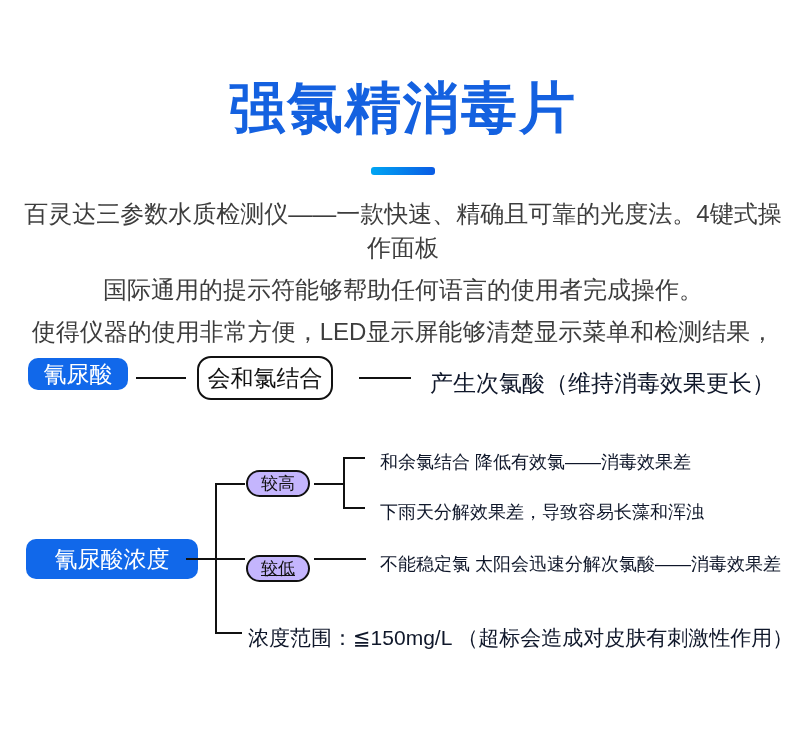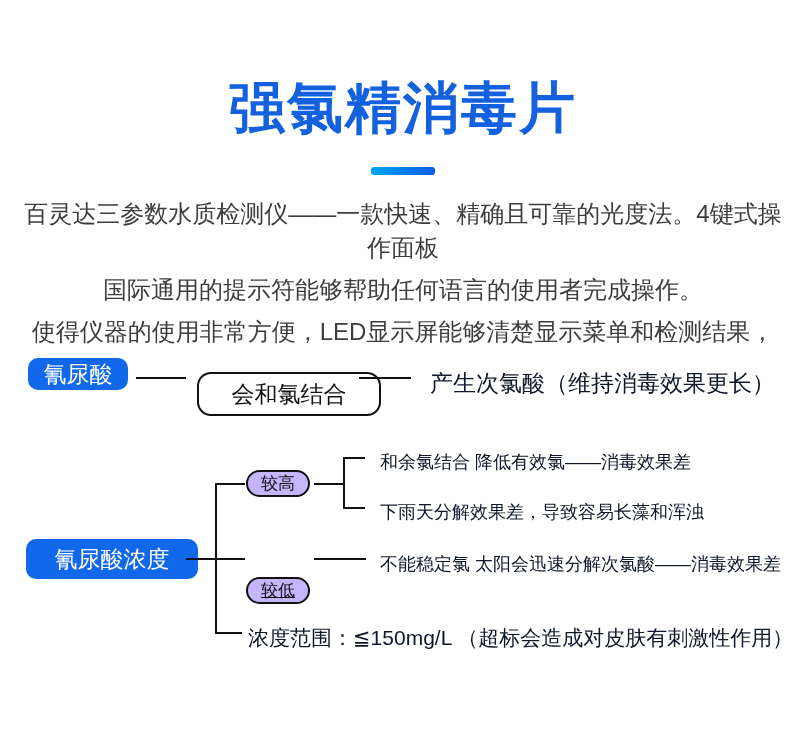--- a/index.html
+++ b/index.html
@@ -54,22 +54,22 @@
     align-items: center;
     justify-content: center;
     font-size: 23px;
     white-space: nowrap;
   }
   .badge1 { left: 20px;  top: 350px; width: 100px; height: 32px; }
   .badge2 { left: 18px;  top: 531px; width: 172px; height: 40px; }
   
   .node-box {
     position: absolute;
-    left: 189px; top: 364px;
-    width: 184px; height: 44px;
+    left: 189px; top: 348px;
+    width: 136px; height: 44px;
     border: 2px solid #111111;
     border-radius: 14px;
     background: #ffffff;
     display: flex;
     align-items: center;
     justify-content: center;
     font-size: 23px;
     color: #111111;
     white-space: nowrap;
   }
@@ -81,21 +81,21 @@
     border-radius: 14px;
     background: #c4b5fd;
     display: flex;
     align-items: center;
     justify-content: center;
     font-size: 17px;
     color: #111111;
     white-space: nowrap;
   }
   .pill-high { left: 238px; top: 462px; }
-  .pill-low  { left: 238px; top: 569px; text-decoration: underline; }
+  .pill-low  { left: 238px; top: 547px; text-decoration: underline; }
   
   .hline { position: absolute; height: 0; border-top: 2px solid #111111; }
   .vline { position: absolute; width: 0; border-left: 2px solid #111111; }
   
   .dtext {
     position: absolute;
     color: #0f172a;
     white-space: nowrap;
     line-height: 24px;
     text-align: center;

